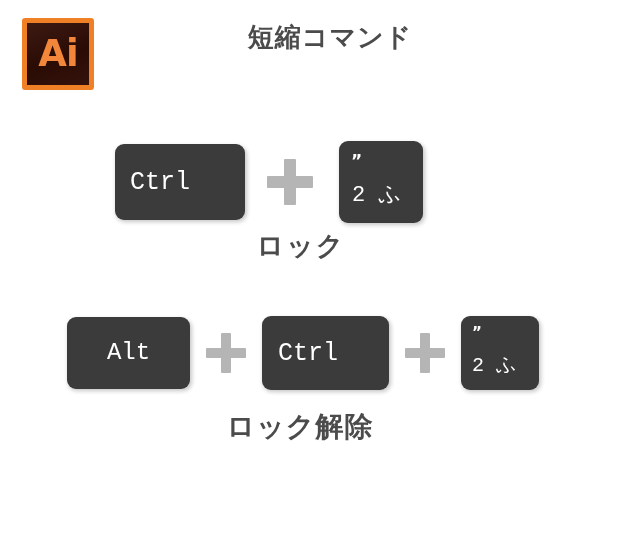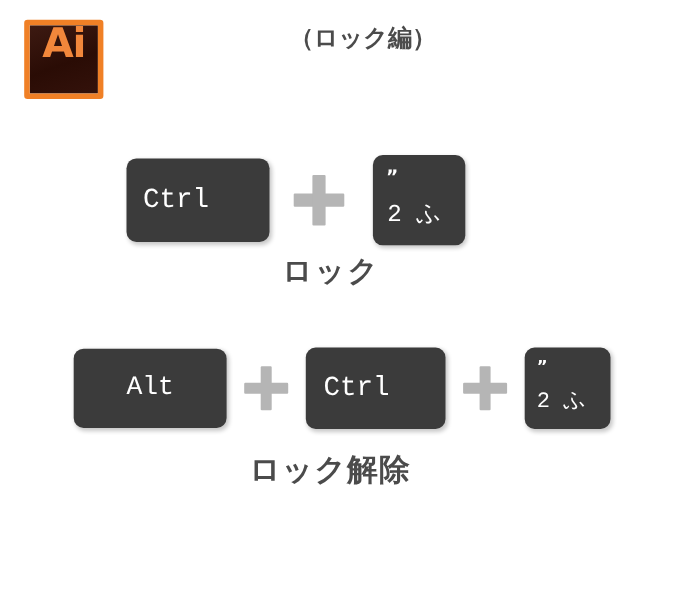--- a/index.html
+++ b/index.html
@@ -20,20 +20,21 @@
     position: absolute;
     left: 22px;
     top: 18px;
     width: 72px;
     height: 72px;
     box-sizing: border-box;
     border: 5px solid #F08026;
     border-radius: 3px;
     background: linear-gradient(160deg, #3D1A12 0%, #2A0C05 55%, #34120B 100%);
     display: flex;
+    align-items: center;
     justify-content: center;
   }
   #ai-icon .ai-text {
     color: #F2873B;
     font-family: "DejaVu Sans", sans-serif;
     font-size: 37px;
     font-weight: 700;
     letter-spacing: -1px;
     line-height: 1;
     margin-top: -2px;
@@ -152,21 +153,21 @@
   }
 
   
   #row2 {
     position: absolute;
     left: 67px;
     top: 316px;
     display: flex;
     align-items: center;
   }
-  #row2-alt { width: 139px; height: 72px; }
+  #row2-alt { width: 123px; height: 72px; }
   #row2-alt .key-main {
     left: 50%; top: 50%;
     transform: translate(-50%, -50%);
     font-size: 24px;
   }
   #row2-plus1 { width: 40px; height: 40px; margin: 0 16px; }
   #row2-ctrl { width: 127px; height: 74px; }
   #row2-ctrl .key-main {
     left: 16px; top: 50%;
     transform: translateY(-50%);
@@ -197,21 +198,21 @@
   }
 </style>
 </head>
 <body>
 
 <div id="ai-icon">
   <span class="ai-text">Ai</span>
 </div>
 
 <div id="title-block">
-  <div class="title-sub">（ロック編）</div>
+  <div class="title-main">短縮コマンド</div>
 </div>
 
 <div id="row1">
 
   <div class="key" id="row1-ctrl">
     <span class="key-main">Ctrl</span>
   </div>
 
   <span class="plus" id="row1-plus"></span>
 

